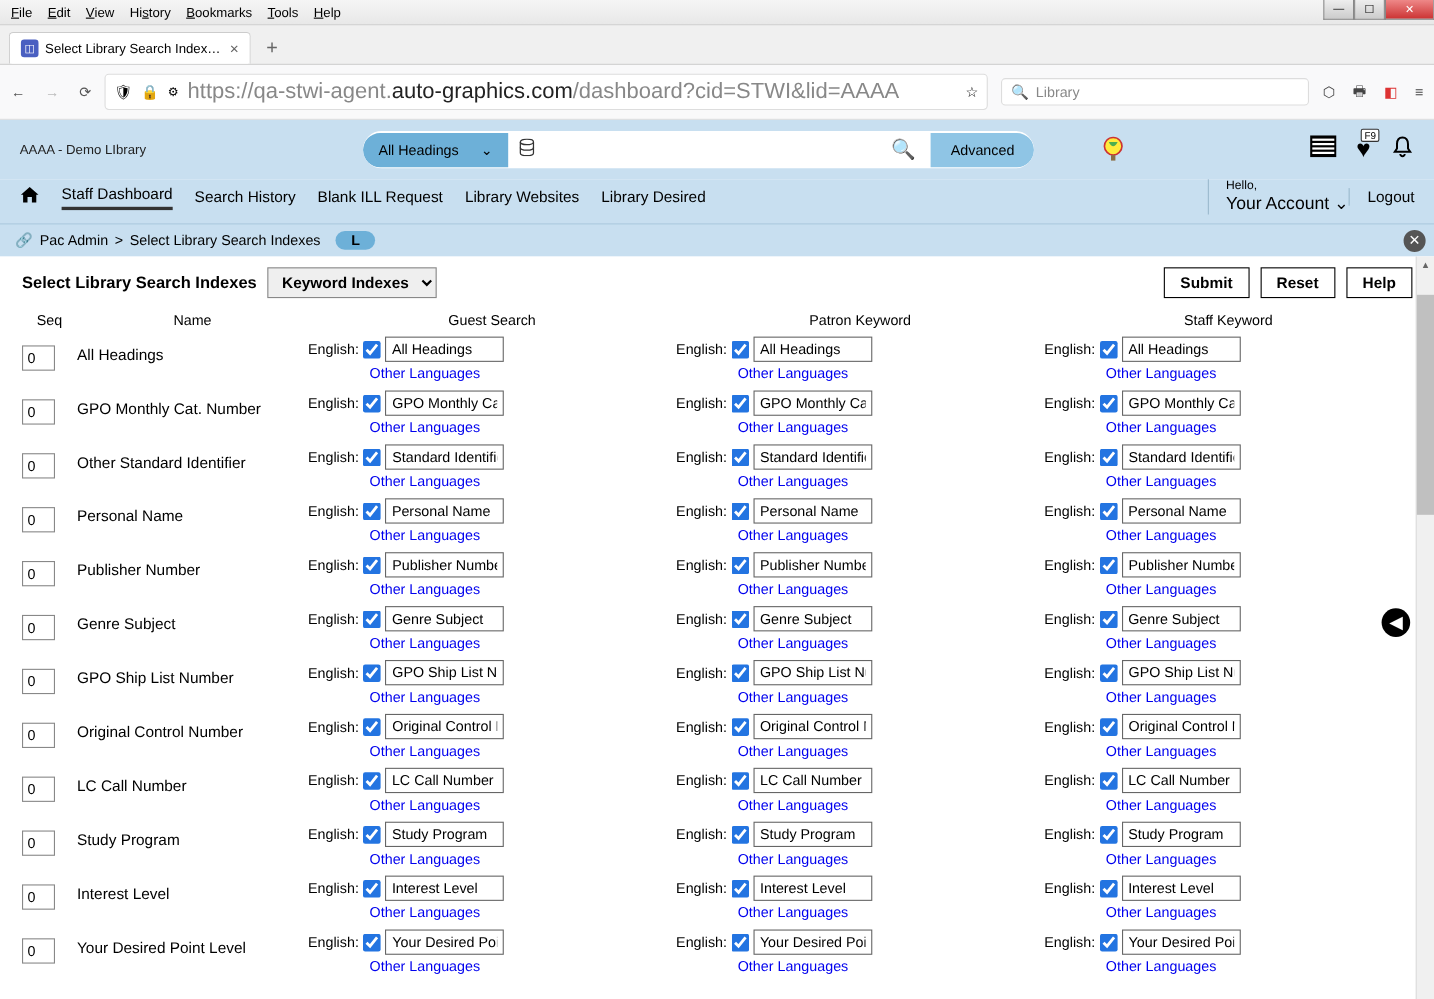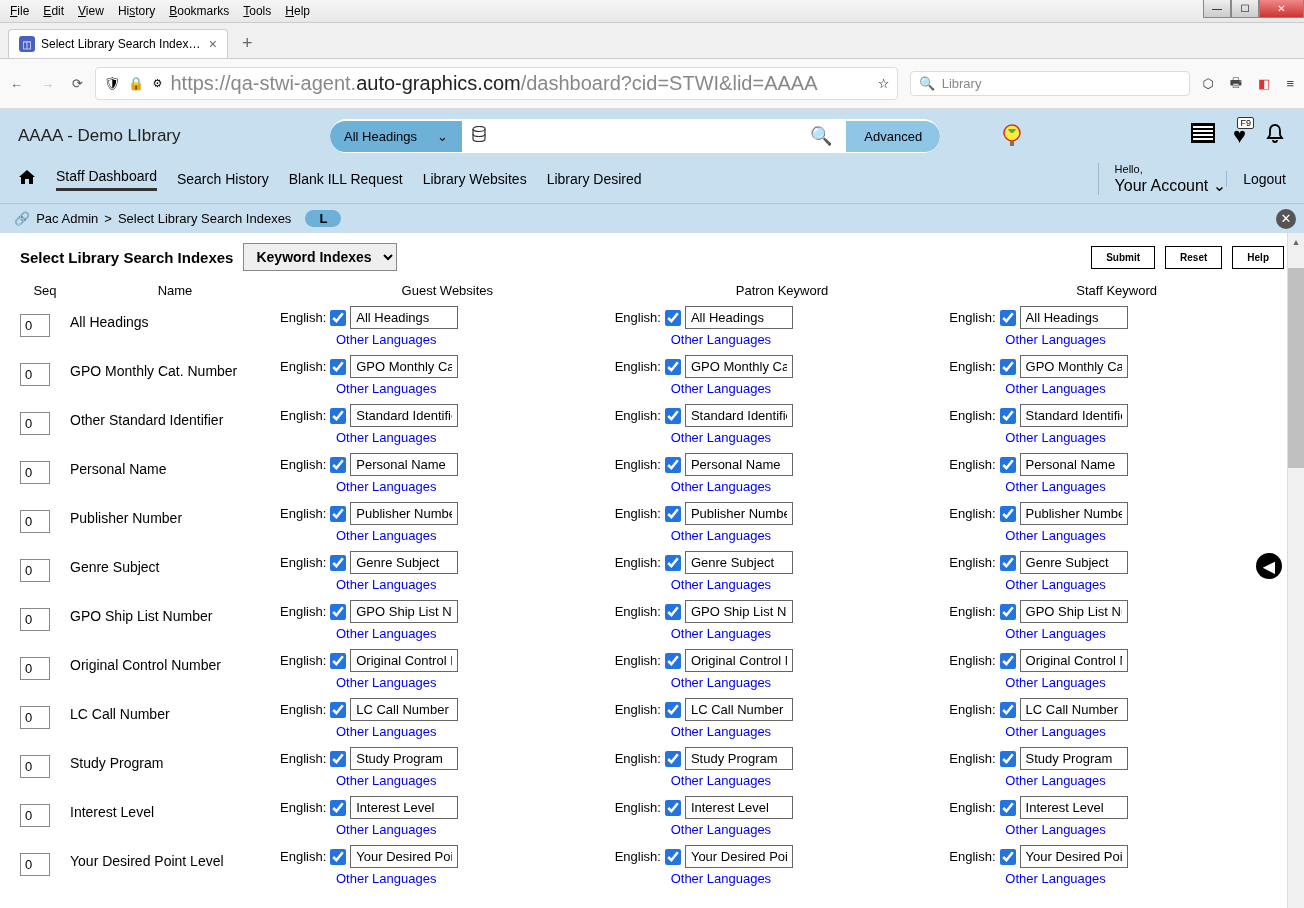--- a/index.html
+++ b/index.html
@@ -26,21 +26,21 @@
 .nav-icons { display: flex; gap: 18px; align-items: center; color: #555; }
 .nav-icons span { cursor: pointer; }
 .urlbox { flex: 1; display: flex; align-items: center; border: 1px solid #ddd; border-radius: 4px; padding: 4px 8px; background: #fff; gap: 8px; }
 .url-text { flex: 1; font-size: 20px; color: #888; }
 .url-text .dark { color: #222; }
 .searchbox-ff { display: flex; align-items: center; border: 1px solid #ddd; border-radius: 4px; padding: 4px 8px; background: #fff; width: 280px; gap: 6px; color: #888; }
 .toolbar-icons { display: flex; gap: 16px; align-items: center; color: #444; }
 
 
 .app-header { background: #c8dff0; padding: 10px 18px; display: flex; align-items: center; gap: 12px; }
-.lib-name { font-size: 17px; color: #222; flex: 0 0 300px; }
+.lib-name { font-size: 12px; color: #222; flex: 0 0 300px; }
 .search-pill { display: flex; align-items: center; background: #fff; border-radius: 20px; overflow: hidden; }
 .pill-dropdown { background: #6db0d8; color: #000; padding: 8px 14px; display: flex; align-items: center; gap: 20px; border-radius: 20px 0 0 20px; }
 .pill-db { background: transparent; padding: 0 10px; color: #333; font-size: 16px; }
 .pill-input { border: none; padding: 8px; width: 300px; outline: none; }
 .pill-search { padding: 6px 14px; color: #4a9fd8; font-size: 18px; }
 .pill-adv { background: #8fc5e5; padding: 8px 18px; border-radius: 0 20px 20px 0; }
 .balloon { width: 20px; height: 26px; margin-left: 50px; }
 .header-right { margin-left: auto; display: flex; gap: 18px; align-items: center; }
 .hdr-icon { font-size: 22px; color: #000; position: relative; }
 .f9-badge { position: absolute; top: -6px; right: -8px; background: #fff; border: 1px solid #333; font-size: 9px; padding: 0 2px; border-radius: 2px; }
@@ -59,21 +59,21 @@
 .bc-badge { background: #6db0d8; border-radius: 10px; padding: 1px 14px; font-weight: bold; margin-left: 8px; }
 .bc-close { position: absolute; right: 8px; background: #555; color: #fff; border-radius: 50%; width: 20px; height: 20px; display: flex; align-items: center; justify-content: center; font-size: 13px; }
 
 
 .content-wrap { position: relative; height: calc(908px - 232px); overflow: hidden; }
 .content { padding: 10px 20px; overflow-y: auto; height: 100%; }
 .page-title-row { display: flex; align-items: center; gap: 10px; margin-bottom: 8px; }
 .page-title { font-weight: bold; font-size: 15px; }
 .idx-select { border: 1px solid #888; padding: 4px 8px; font-size: 14px; font-weight: bold; }
 .btns { margin-left: auto; display: flex; gap: 10px; }
-.btn { border: 1px solid #000; background: #fff; padding: 5px 14px; font-size: 10px; font-weight: bold; cursor: pointer; }
+.btn { border: 1px solid #000; background: #fff; padding: 5px 14px; font-size: 14px; font-weight: bold; cursor: pointer; }
 
 .grid { display: grid; grid-template-columns: 50px 210px 1fr 1fr 1fr; gap: 0; }
 .grid-hdr { font-size: 13px; text-align: center; padding: 4px 0; }
 .grid-hdr.left { text-align: left; }
 .seq-cell { padding: 12px 0; }
 .seq-input { width: 30px; border: 1px solid #888; padding: 3px 4px; text-align: left; font-size: 13px; }
 .name-cell { padding: 12px 0 0 0; font-size: 14px; }
 .kw-cell { padding: 4px 0; }
 .kw-line1 { display: flex; align-items: center; gap: 4px; justify-content: flex-start; }
 .kw-label { font-size: 13px; }
@@ -221,21 +221,21 @@
     <div class="btns">
       <button class="btn">Submit</button>
       <button class="btn">Reset</button>
       <button class="btn">Help</button>
     </div>
   </div>
 
   <div class="grid">
     <div class="grid-hdr">Seq</div>
     <div class="grid-hdr left" style="text-align:center">Name</div>
-    <div class="grid-hdr">Guest Websites</div>
+    <div class="grid-hdr">Guest Search</div>
     <div class="grid-hdr">Patron Keyword</div>
     <div class="grid-hdr">Staff Keyword</div>
     <div class="seq-cell"><input class="seq-input" value="0" style=""></div>
         <div class="name-cell">All Headings</div>
         <div class="kw-cell">
     <div class="kw-line1">
       <span class="kw-label">English:</span>
       <input type="checkbox" class="kw-check" checked="" style="">
       <input class="kw-input" value="All Headings" style="">
     </div>

